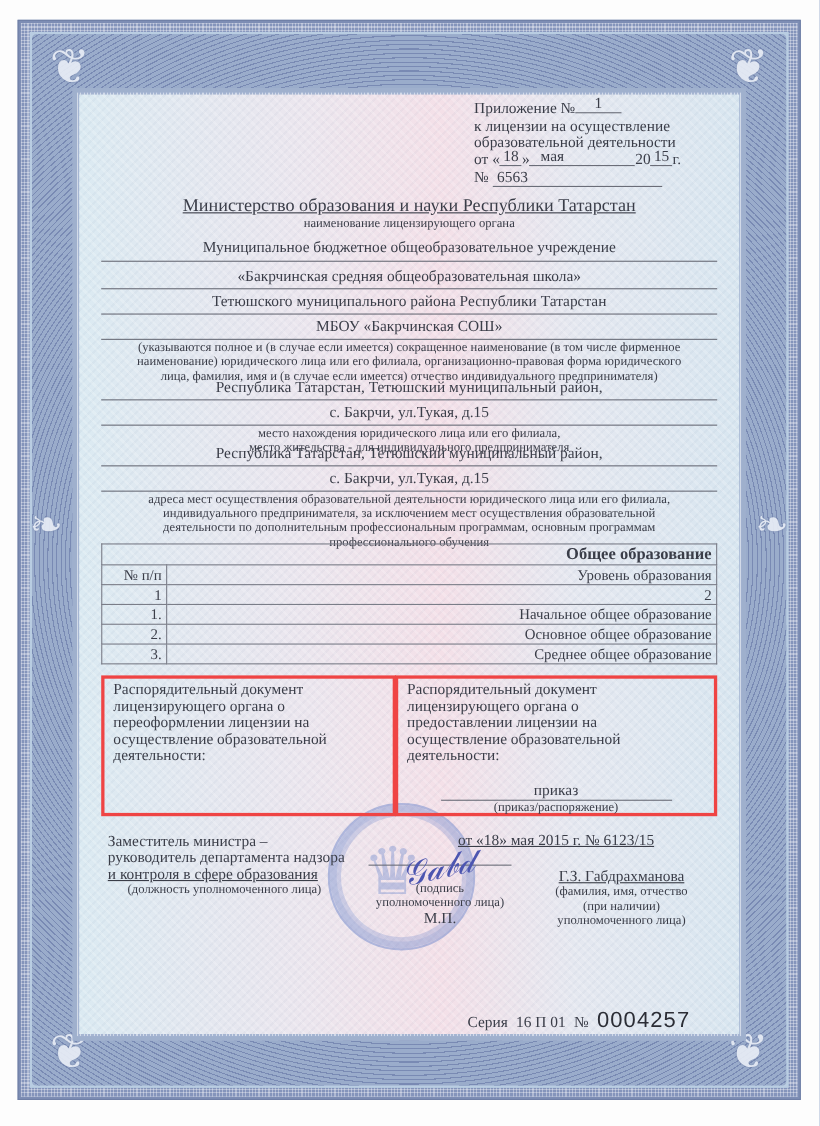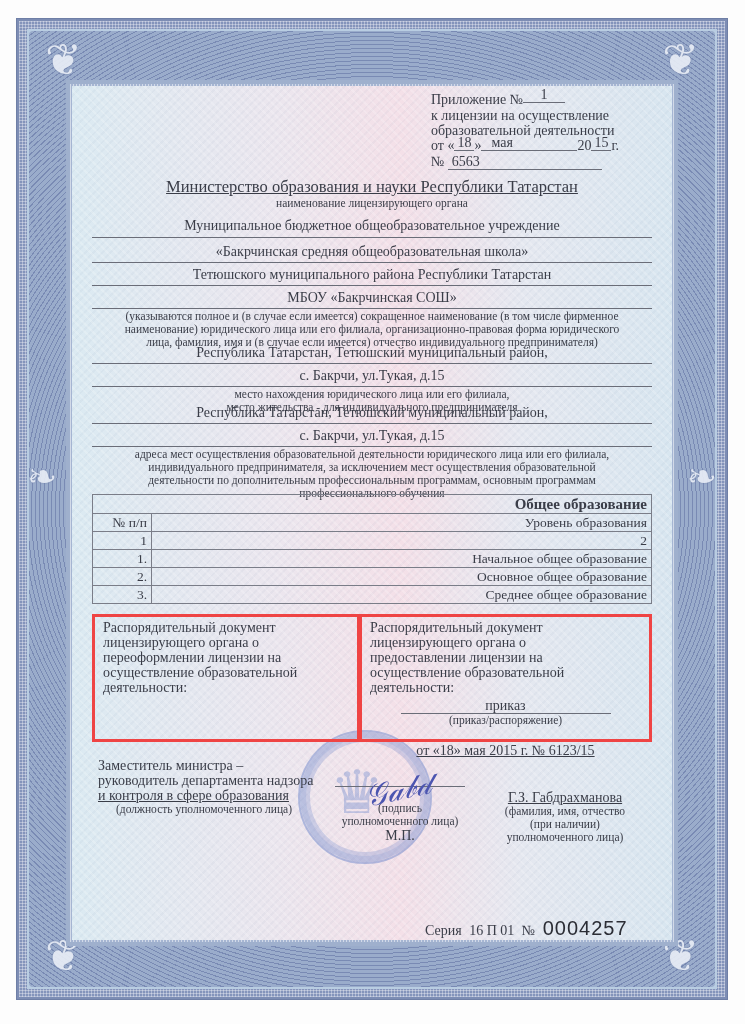--- a/index.html
+++ b/index.html
@@ -171,21 +171,21 @@
   <div class="t">переоформлении лицензии на</div>
   <div class="t">осуществление образовательной</div>
   <div class="t">деятельности:</div>
 </div>
 <div class="abs box" style="left:359px;top:614px;width:293px;height:128px;padding:3px 8px;">
   <div class="t">Распорядительный документ</div>
   <div class="t">лицензирующего органа о</div>
   <div class="t">предоставлении лицензии на</div>
   <div class="t">осуществление образовательной</div>
   <div class="t">деятельности:</div>
-  <div class="t line center" style="width:210px;margin:3px auto 0;">приказ</div>
+  <div class="t line center" style="width:210px;margin:17px auto 0;">приказ</div>
   <div class="small center">(приказ/распоряжение)</div>
   <div class="t center u" style="margin-top:16px;">от «18» мая 2015 г. № 6123/15</div>
 </div>
 
 <div class="stamp">
   <span class="eagle">♛</span>
 </div>
 <div class="signature">𝒢𝒶𝒷𝒹</div>
 
 <div class="abs" style="left:98px;top:758px;">

